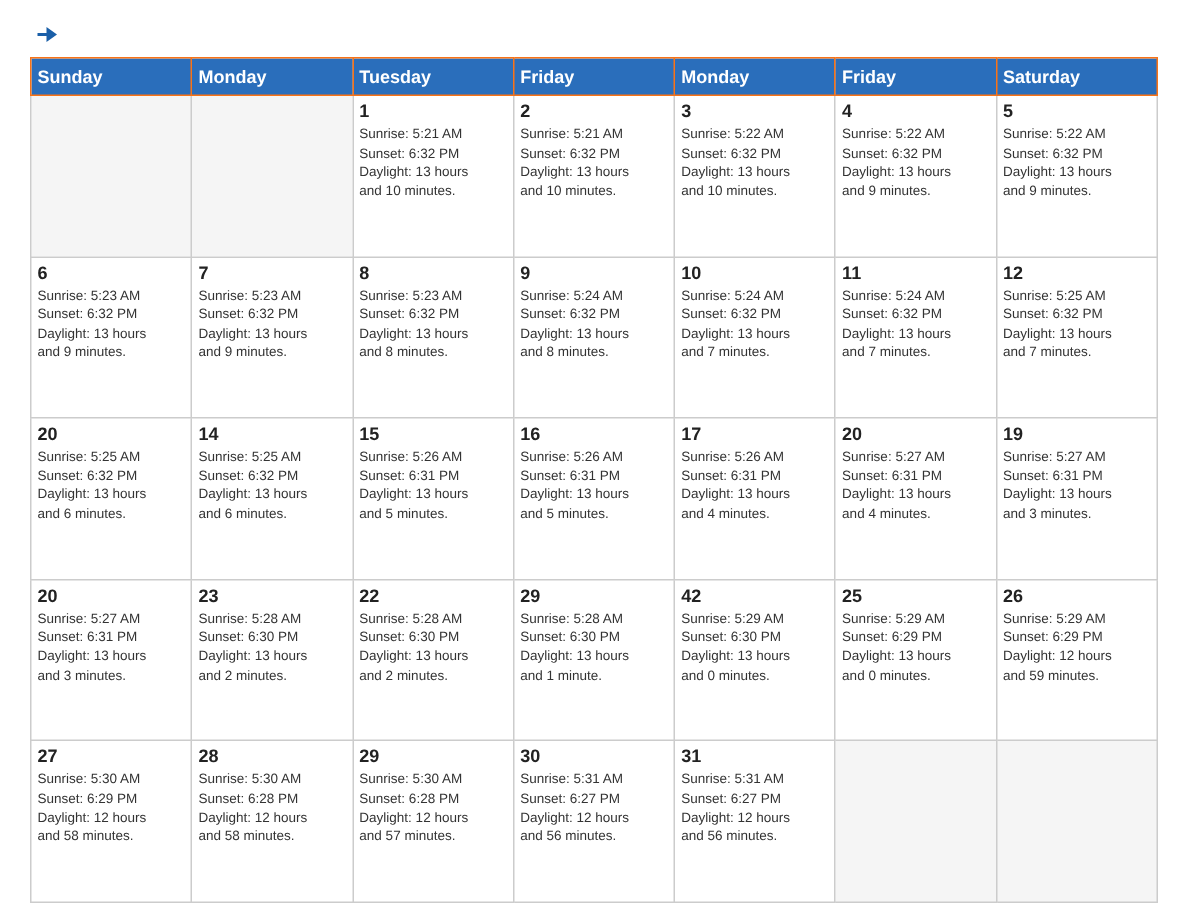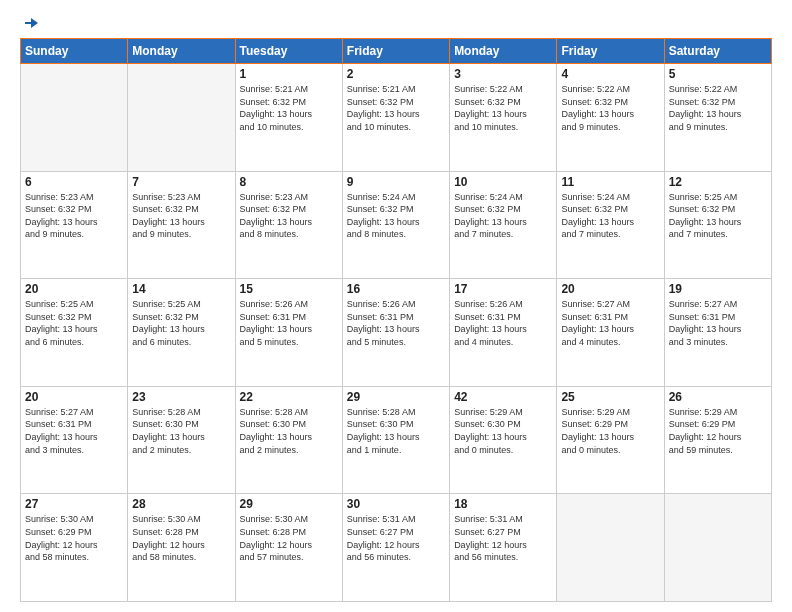--- a/index.html
+++ b/index.html
@@ -349,21 +349,21 @@
 and 57 minutes.</div>
           </td>
           <td>
             <span class="day-num">30</span>
             <div class="day-info" style="white-space: pre-line;">Sunrise: 5:31 AM
 Sunset: 6:27 PM
 Daylight: 12 hours
 and 56 minutes.</div>
           </td>
           <td>
-            <span class="day-num">18</span>
+            <span class="day-num">31</span>
             <div class="day-info" style="white-space: pre-line;">Sunrise: 5:31 AM
 Sunset: 6:27 PM
 Daylight: 12 hours
 and 56 minutes.</div>
           </td>
           <td class="empty"></td>
           <td class="empty"></td>
         </tr>
       </tbody>
   </table>

